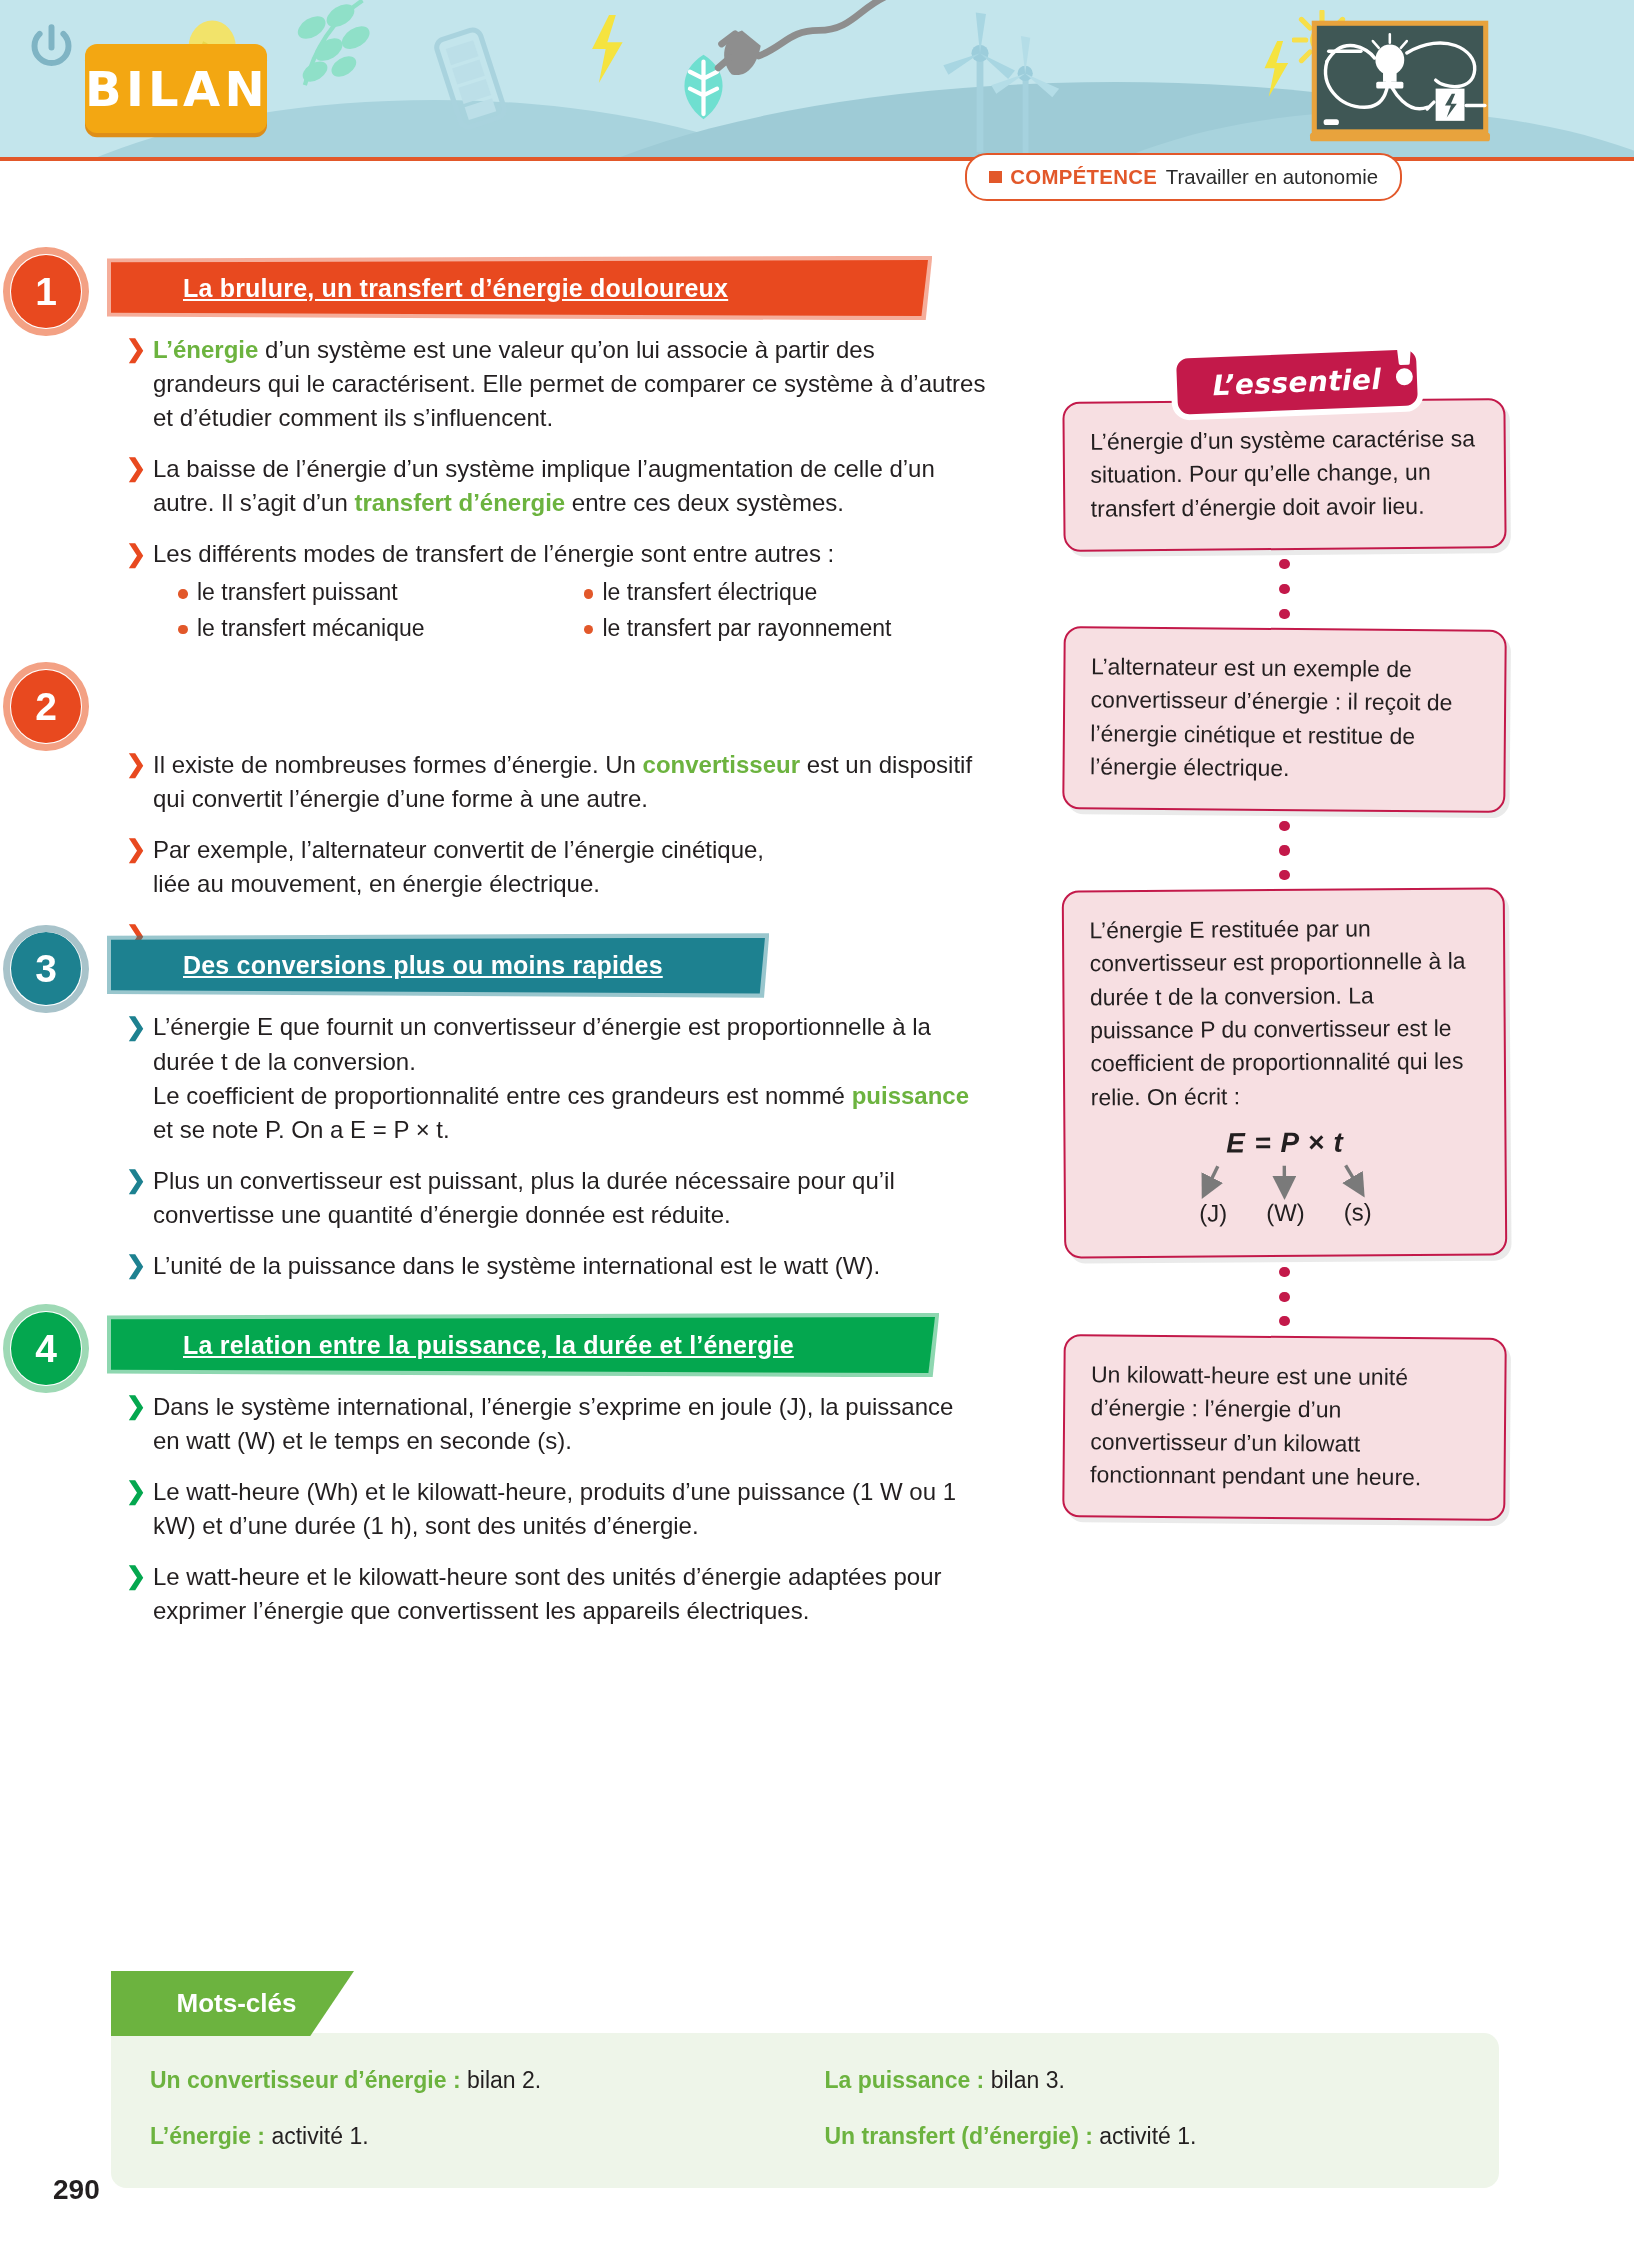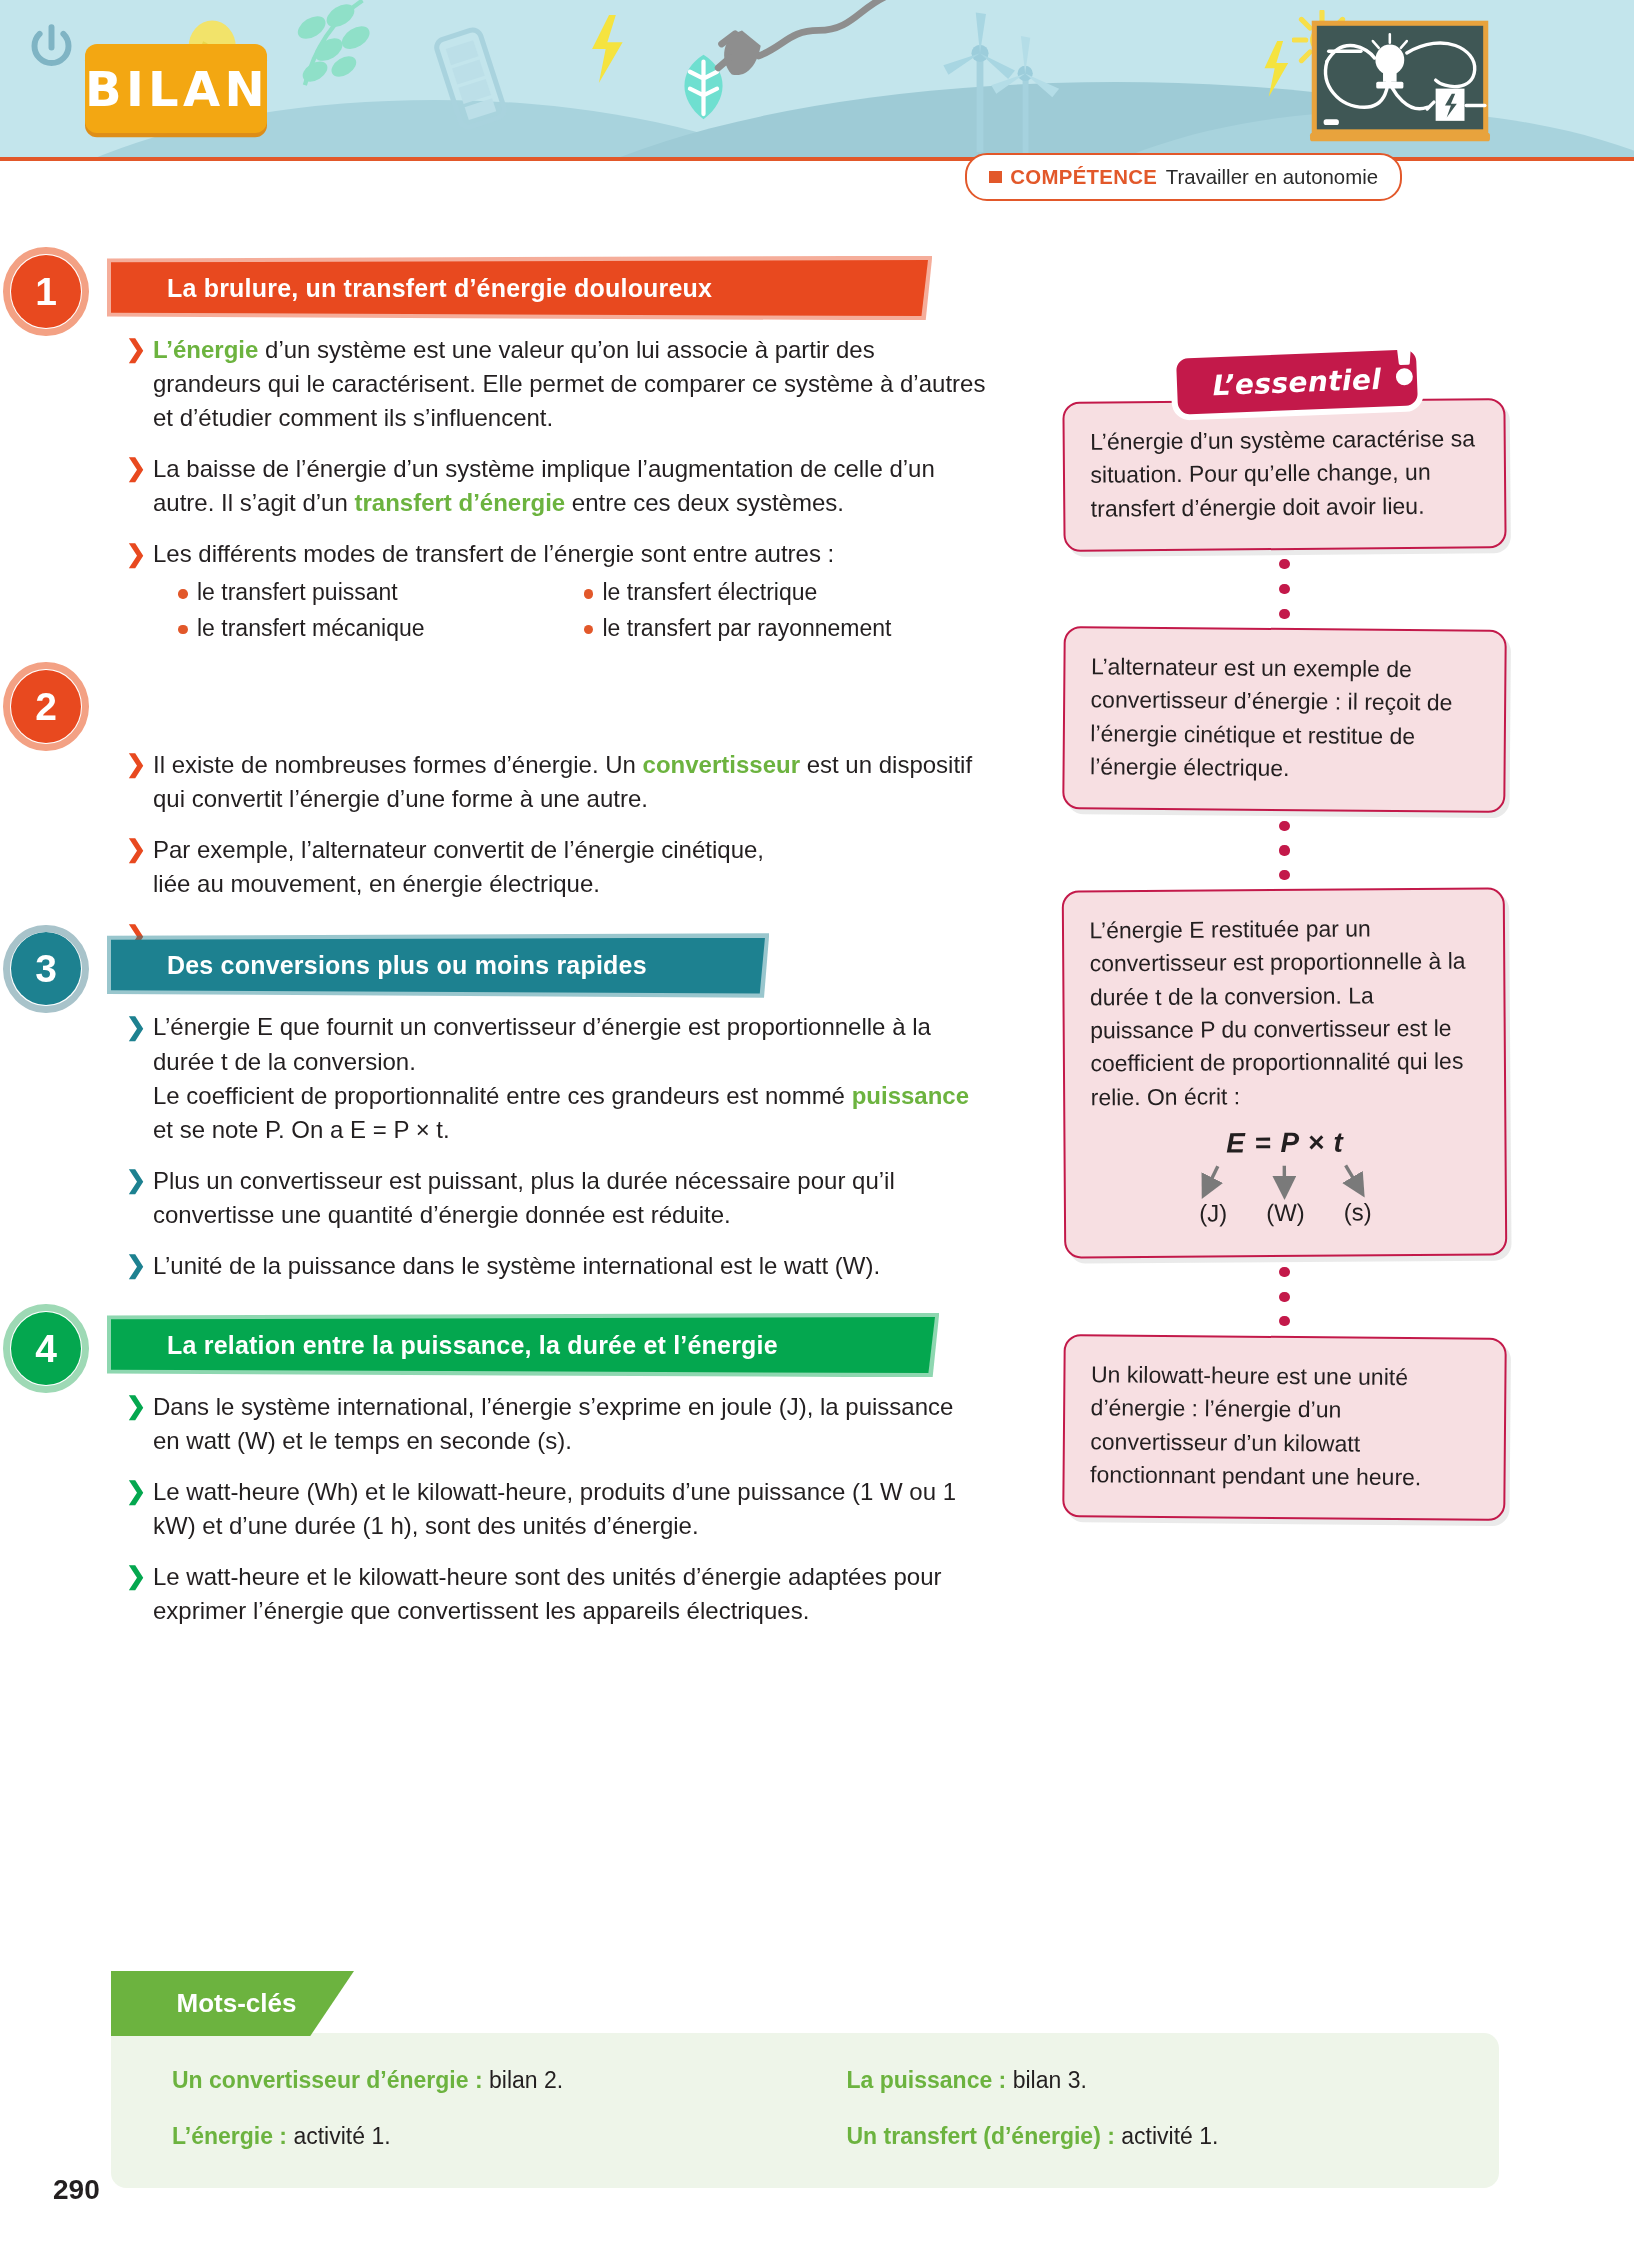--- a/index.html
+++ b/index.html
@@ -78,21 +78,21 @@
     position:absolute;inset:0;
     clip-path:polygon(0 4%, 100% 0%, 99.2% 100%, 0 94%);
   }
   .sec-bar .bar-outline{
     position:absolute;left:-4.3px;top:-4.3px;right:-4.3px;bottom:-4.3px;
     clip-path:polygon(0 4%, 100% 0%, 99.2% 100%, 0 94%);
     opacity:.45;
   }
   .sec-title{
     position:relative;z-index:3;color:#fff;font-size:25px;font-weight:700;
-    padding-left:56px;letter-spacing:0.2px;white-space:nowrap;
+    padding-left:72px;letter-spacing:0.2px;white-space:nowrap;text-decoration:underline;
   }
   .sec-num{
     position:absolute;left:-100px;top:0px;width:70px;height:73px;
     border-radius:50%;display:flex;align-items:center;justify-content:center;
     font-size:39px;font-weight:700;color:#fff;z-index:4;
   }
   .sec-num::before{
     content:"";position:absolute;left:-7.7px;top:-7.7px;right:-7.7px;bottom:-7.7px;
     border-radius:50%;border:7.7px solid var(--ring);z-index:-1;
   }
@@ -160,21 +160,21 @@
     clip-path:polygon(0 0, 100% 0, 82% 100%, 0 100%);
     display:flex;align-items:center;z-index:3;padding-left:40px;
   }
   .mc-tab span{color:#fff;font-size:26px;font-weight:700;padding-left:25.5px;}
   .mc-body{
     margin-top:-3.4px;background:#eef5e9;border-radius:0 15.3px 15.3px 15.3px;
     padding:34px 0 37px 39px;display:flex;flex-wrap:wrap;
   }
   .mc-item{width:50%;font-size:23px;line-height:1.2;padding-bottom:29px;box-sizing:border-box;}
   .mc-item:nth-child(3),.mc-item:nth-child(4){padding-bottom:0;}
-  .mc-term{color:#6cb33f;font-weight:700;margin-left:22px;}
+  .mc-term{color:#6cb33f;font-weight:700;}
 
   .pagenum{position:absolute;left:53px;top:2174px;font-size:28px;font-weight:700;color:#231f20;}
 </style>
 </head>
 <body>
 
 <div class="banner">
   <div class="hill1"></div>
   <div class="hill2"></div>
   <div class="hill3"></div>

